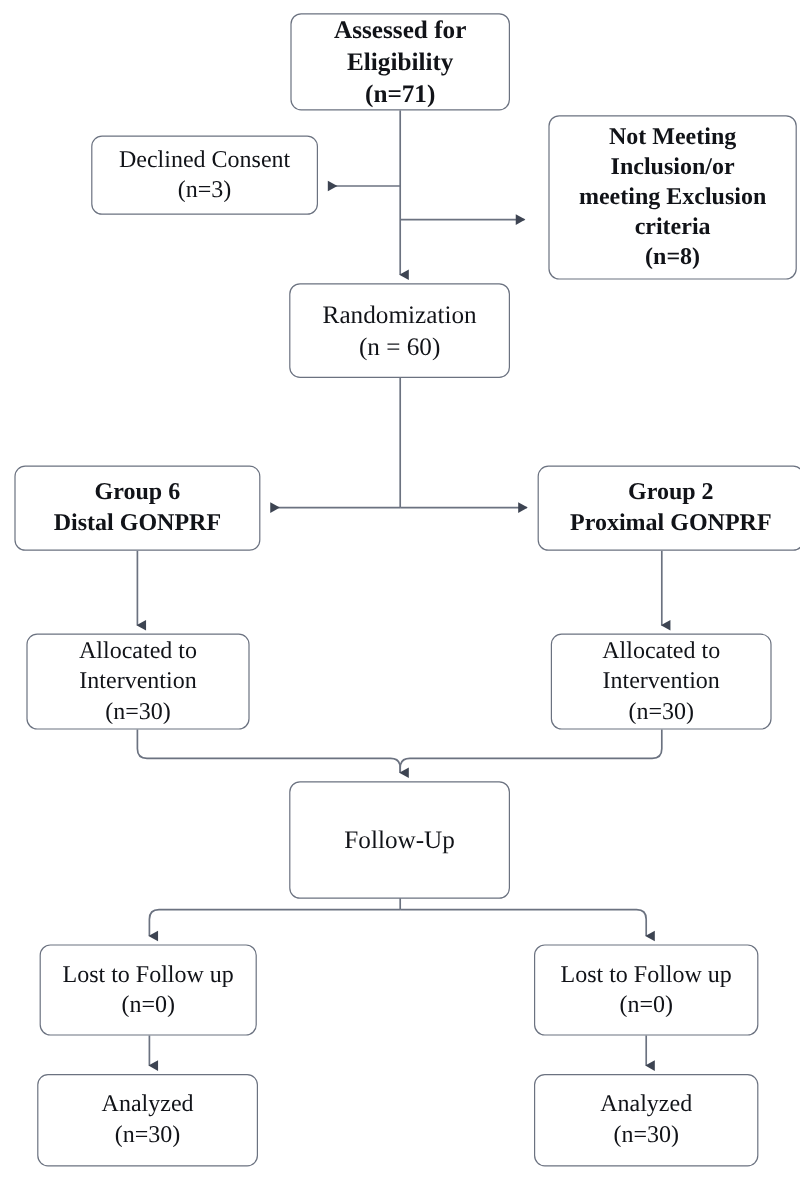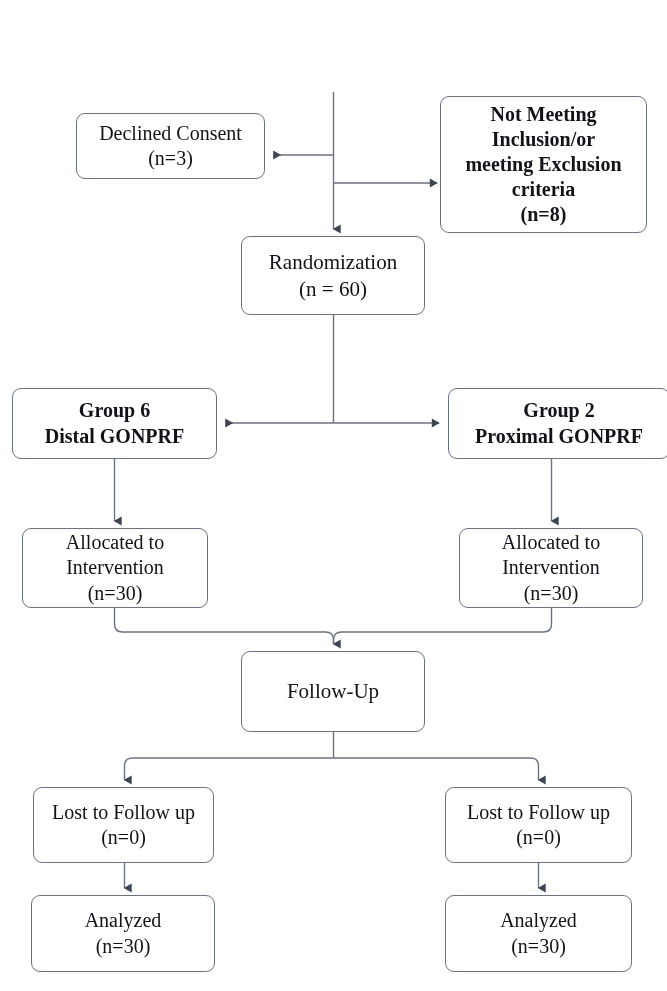--- a/index.html
+++ b/index.html
@@ -87,27 +87,32 @@
       <path d="M333.5,732 L333.5,758"></path>
       <path d="M333.5,758 Q333.5,758 325.5,758 L132.5,758 Q124.5,758 124.5,766 L124.5,780" marker-end="url(#arrow-down)"></path>
       <path d="M333.5,758 Q333.5,758 341.5,758 L530.5,758 Q538.5,758 538.5,766 L538.5,780" marker-end="url(#arrow-down)"></path>
 
       <path d="M124.5,863 L124.5,888" marker-end="url(#arrow-down)"></path>
 
       <path d="M538.5,863 L538.5,888" marker-end="url(#arrow-down)"></path>
     </g>
   </svg>
 
+  <div class="flow-box bold fs-21" style="left:242px;top:11px;width:183px;height:81px;">
+    <span class="box-text">Assessed for
+Eligibility
+(n=71)</span>
+  </div>
 
   <div class="flow-box fs-20" style="left:76px;top:113px;width:189px;height:66px;">
     <span class="box-text">Declined Consent
 (n=3)</span>
   </div>
 
-  <div class="flow-box bold fs-20" style="left:440px;top:96px;width:207px;height:137px;">
+  <div class="flow-box bold fs-20" style="left:457px;top:96px;width:207px;height:137px;">
     <span class="box-text">Not Meeting
 Inclusion/or
 meeting Exclusion
 criteria
 (n=8)</span>
   </div>
 
   <div class="flow-box fs-21" style="left:241px;top:236px;width:184px;height:79px;">
     <span class="box-text">Randomization
 (n = 60)</span>
@@ -128,21 +133,21 @@
 Intervention
 (n=30)</span>
   </div>
 
   <div class="flow-box fs-20" style="left:459px;top:528px;width:184px;height:80px;">
     <span class="box-text">Allocated to
 Intervention
 (n=30)</span>
   </div>
 
-  <div class="flow-box fs-21" style="left:241px;top:651px;width:184px;height:81px;">
+  <div class="flow-box fs-21" style="left:241px;top:651px;width:184px;height:98px;">
     <span class="box-text">Follow-Up</span>
   </div>
 
   <div class="flow-box fs-20" style="left:33px;top:787px;width:181px;height:76px;">
     <span class="box-text">Lost to Follow up
 (n=0)</span>
   </div>
 
   <div class="flow-box fs-20" style="left:445px;top:787px;width:187px;height:76px;">
     <span class="box-text">Lost to Follow up

